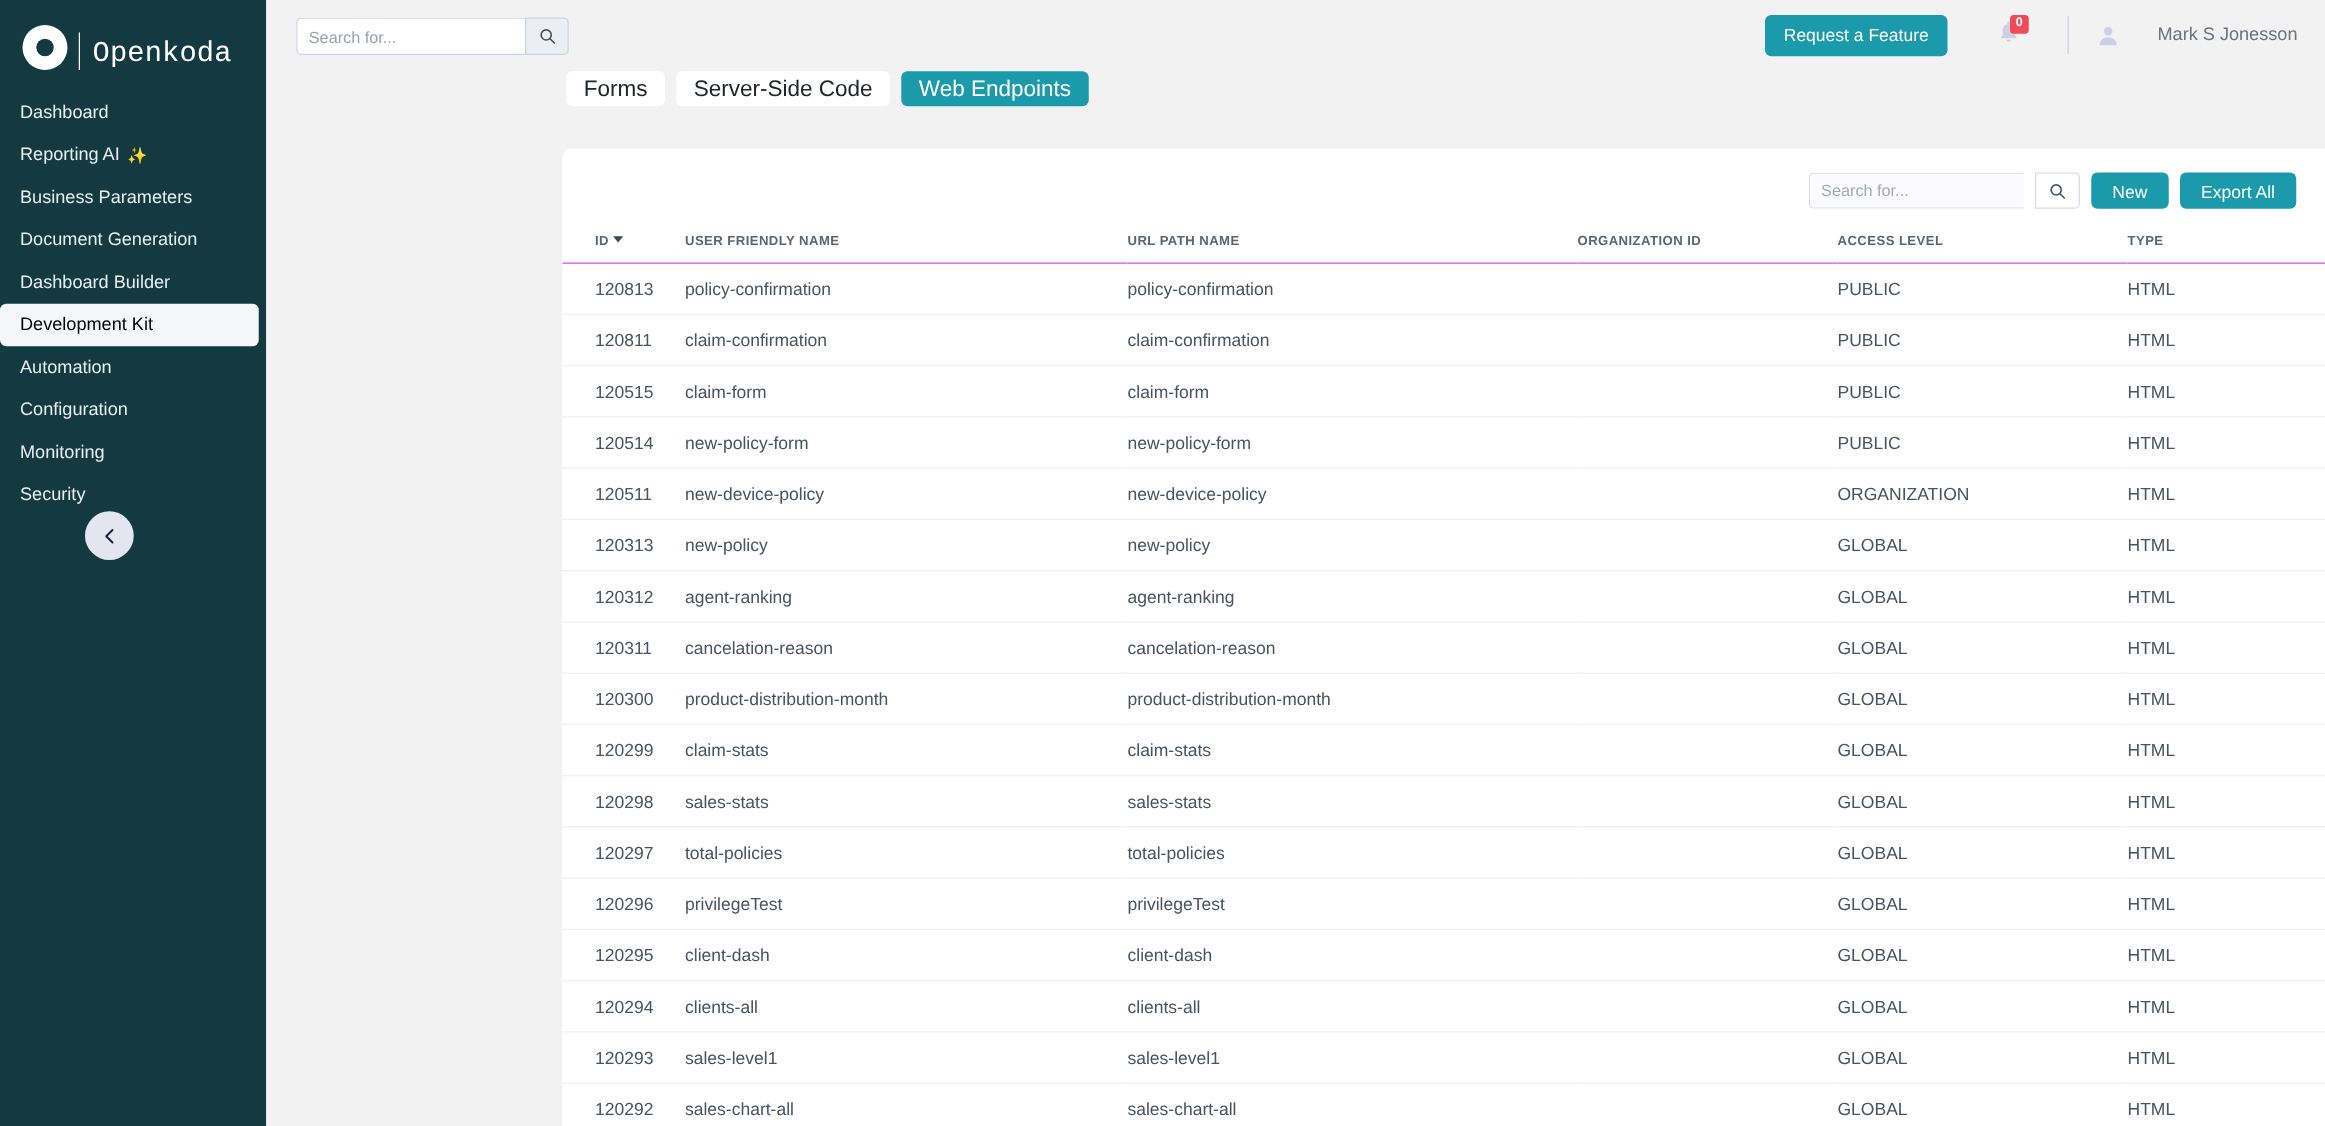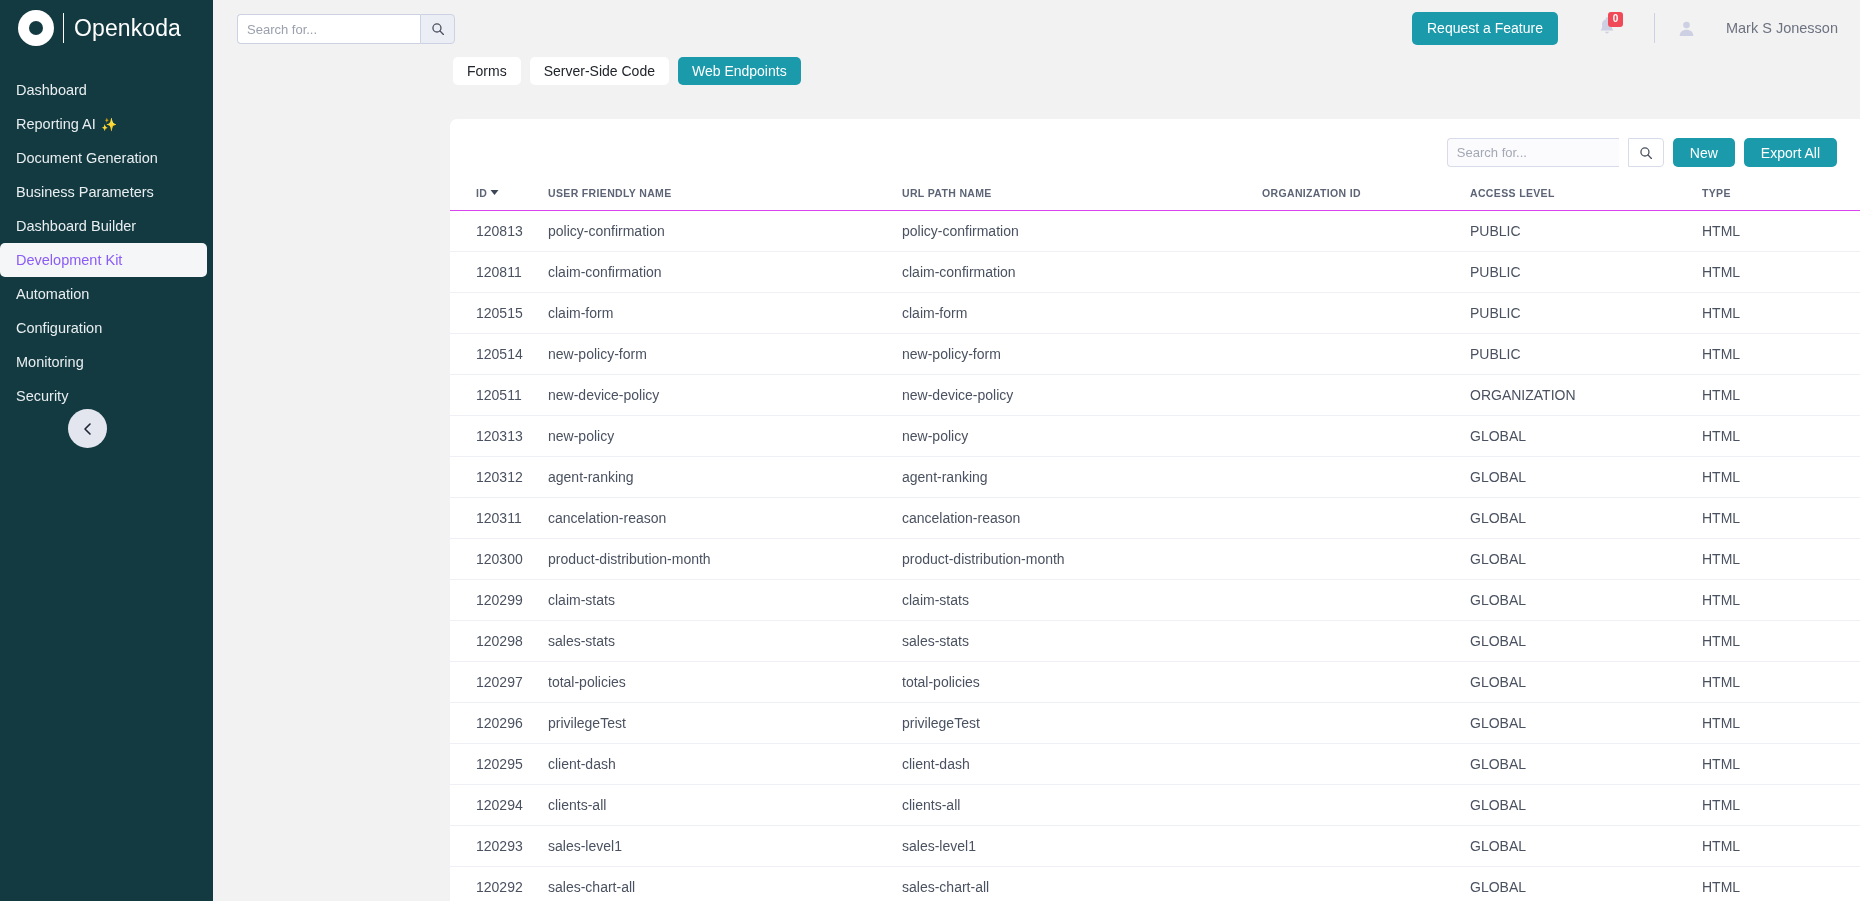--- a/index.html
+++ b/index.html
@@ -11,41 +11,41 @@
   }
   .app { position: relative; width: 1860px; height: 901px; display: flex; }
 
   
   .sidebar {
     width: 213px; min-width: 213px; height: 901px;
     background: #133a41;
     position: relative;
     overflow: hidden;
   }
-  .brand { display: flex; align-items: center; height: 56px; padding-left: 18px; }
+  .brand { display: flex; align-items: flex-end; height: 56px; padding-left: 18px; font-family: Liberation Mono, monospace; }
   .brand-mark {
     width: 36px; height: 36px; border-radius: 50%;
     background: #ffffff;
     display: flex; align-items: center; justify-content: center;
     flex: 0 0 auto;
   }
   .brand-mark i { display: block; width: 14px; height: 14px; border-radius: 50%; background: #133a41; }
   .brand-sep { width: 1px; height: 30px; background: #ffffff; margin: 0 10px 0 9px; }
   .brand-name { color: #ffffff; font-size: 23px; letter-spacing: .1px; }
 
   .nav { margin-top: 17px; }
   .nav-item {
     height: 34px; display: flex; align-items: center;
     padding-left: 16px; margin: 0 6px 0 0;
     color: #e9eef0; font-size: 14.5px; white-space: nowrap;
     border-radius: 5px;
     cursor: pointer;
   }
   .nav-item .lbl { line-height: 1; }
-  .nav-item.active { background: #f5f6f7; color: #8b5cf6; }
+  .nav-item.active { background: #f5f6f7; color: #000000; }
   .nav-item .spark { color: #f3b33d; margin-left: 6px; font-size: 13px; }
 
   .collapse-btn {
     position: absolute; left: 68px; top: 409px;
     width: 39px; height: 39px; border-radius: 50%;
     background: #e3e6ee;
     display: flex; align-items: center; justify-content: center;
     cursor: pointer;
   }
   .collapse-btn svg { display: block; }
@@ -85,21 +85,21 @@
     padding: 0 3px; font-weight: bold;
   }
   .vdiv { width: 1px; height: 30px; background: #ccd2e3; margin: 0 22px 0 34px; }
   .user { display: flex; align-items: center; cursor: pointer; gap: 20px; }
   .user-name { color: #6c7280; font-size: 14.5px; margin-left: 10px; white-space: nowrap; }
 
   
   .tabs { display: flex; gap: 9px; padding: 0 0 0 240px; margin-top: 1px; }
   .tab {
     height: 28px; padding: 0 14px; border-radius: 5px;
-    background: #ffffff; color: #20242b; font-size: 14px;
+    background: #ffffff; color: #20242b; font-size: 18px;
     display: flex; align-items: center; cursor: pointer; white-space: nowrap;
   }
   .tab.active { background: #1b9aab; color: #ffffff; }
 
   
   .card {
     position: absolute; left: 237px; top: 119px; right: 0; bottom: 0;
     background: #ffffff; border-radius: 7px 0 0 0;
     overflow: hidden;
   }
@@ -154,24 +154,24 @@
 
     <nav class="nav">
       <div class="nav-item">
           <span class="lbl">Dashboard</span>
         </div>
       <div class="nav-item">
           <span class="lbl">Reporting AI</span>
           <span class="spark">✨</span>
         </div>
       <div class="nav-item">
+          <span class="lbl">Business Parameters</span>
+        </div>
+      <div class="nav-item">
           <span class="lbl">Document Generation</span>
-        </div>
-      <div class="nav-item">
-          <span class="lbl">Business Parameters</span>
         </div>
       <div class="nav-item">
           <span class="lbl">Dashboard Builder</span>
         </div>
       <div class="nav-item active">
           <span class="lbl">Development Kit</span>
         </div>
       <div class="nav-item">
           <span class="lbl">Automation</span>
         </div>

